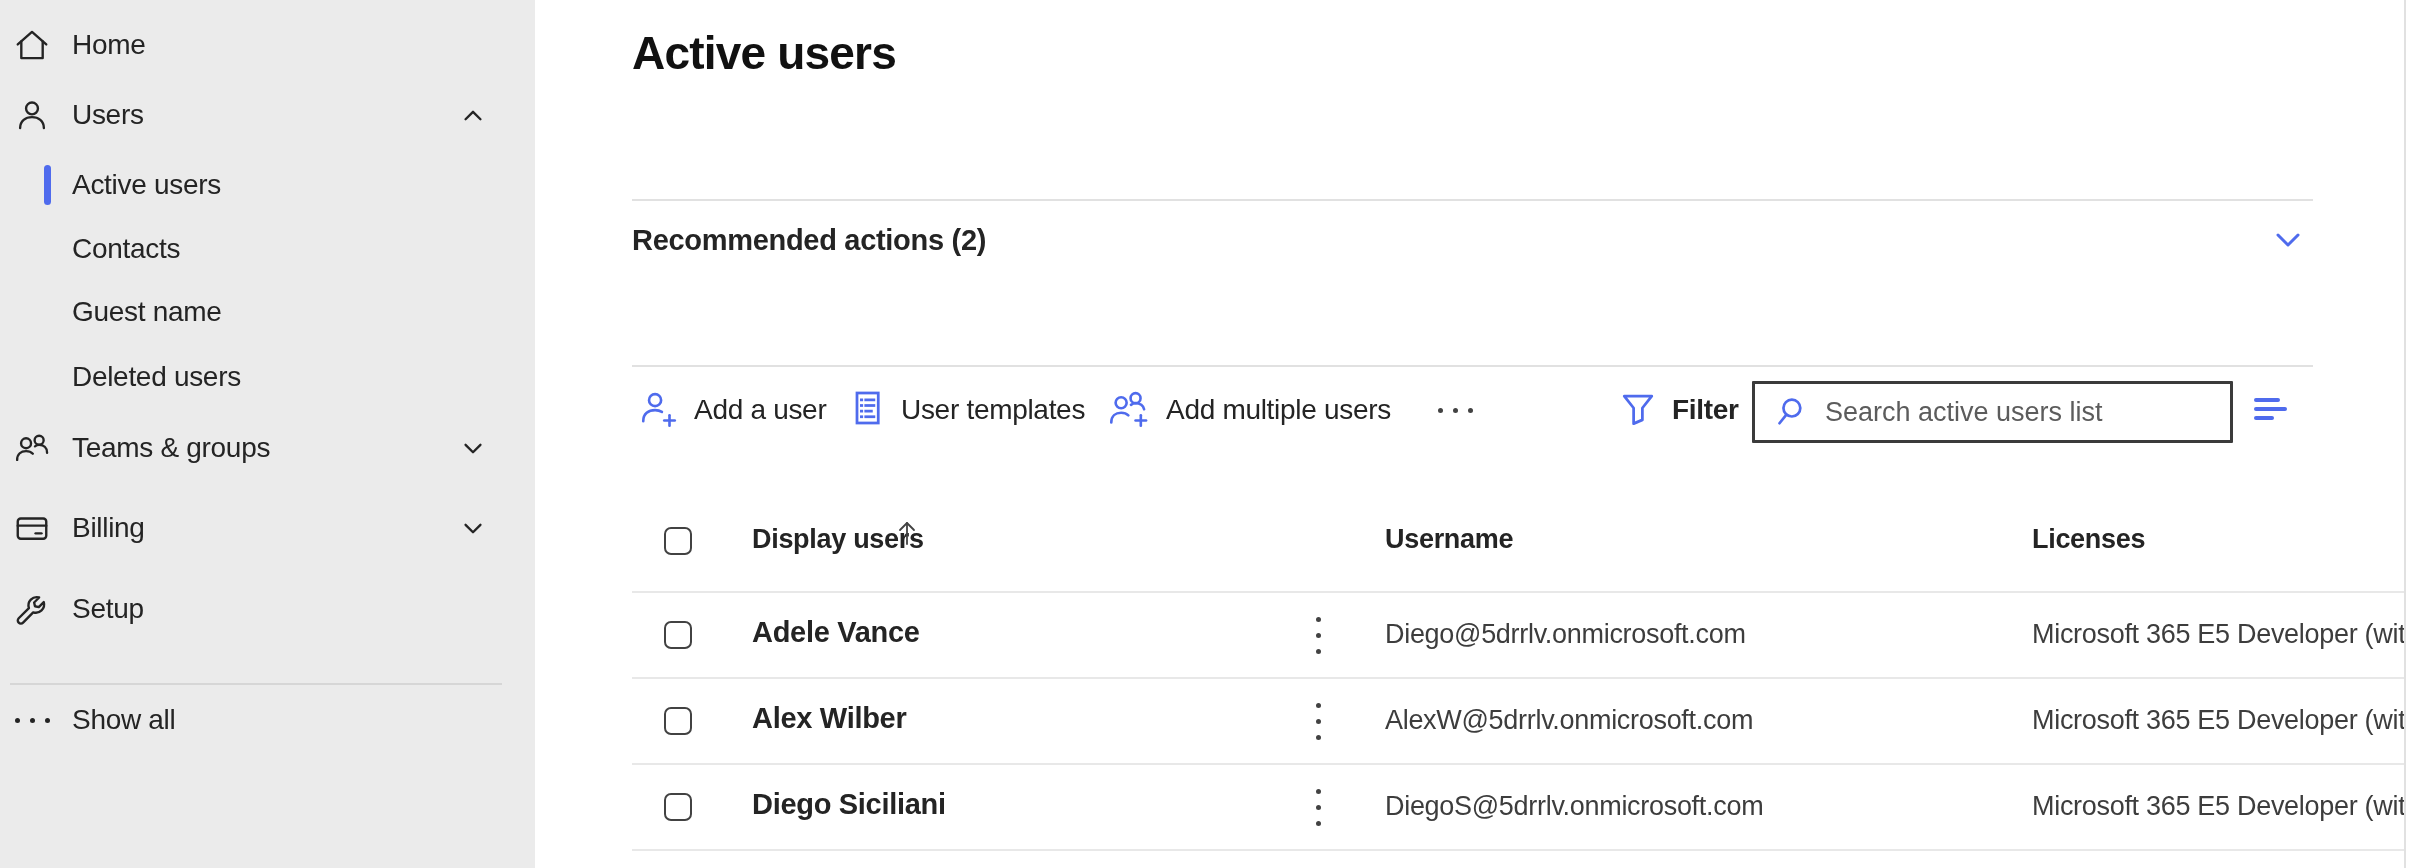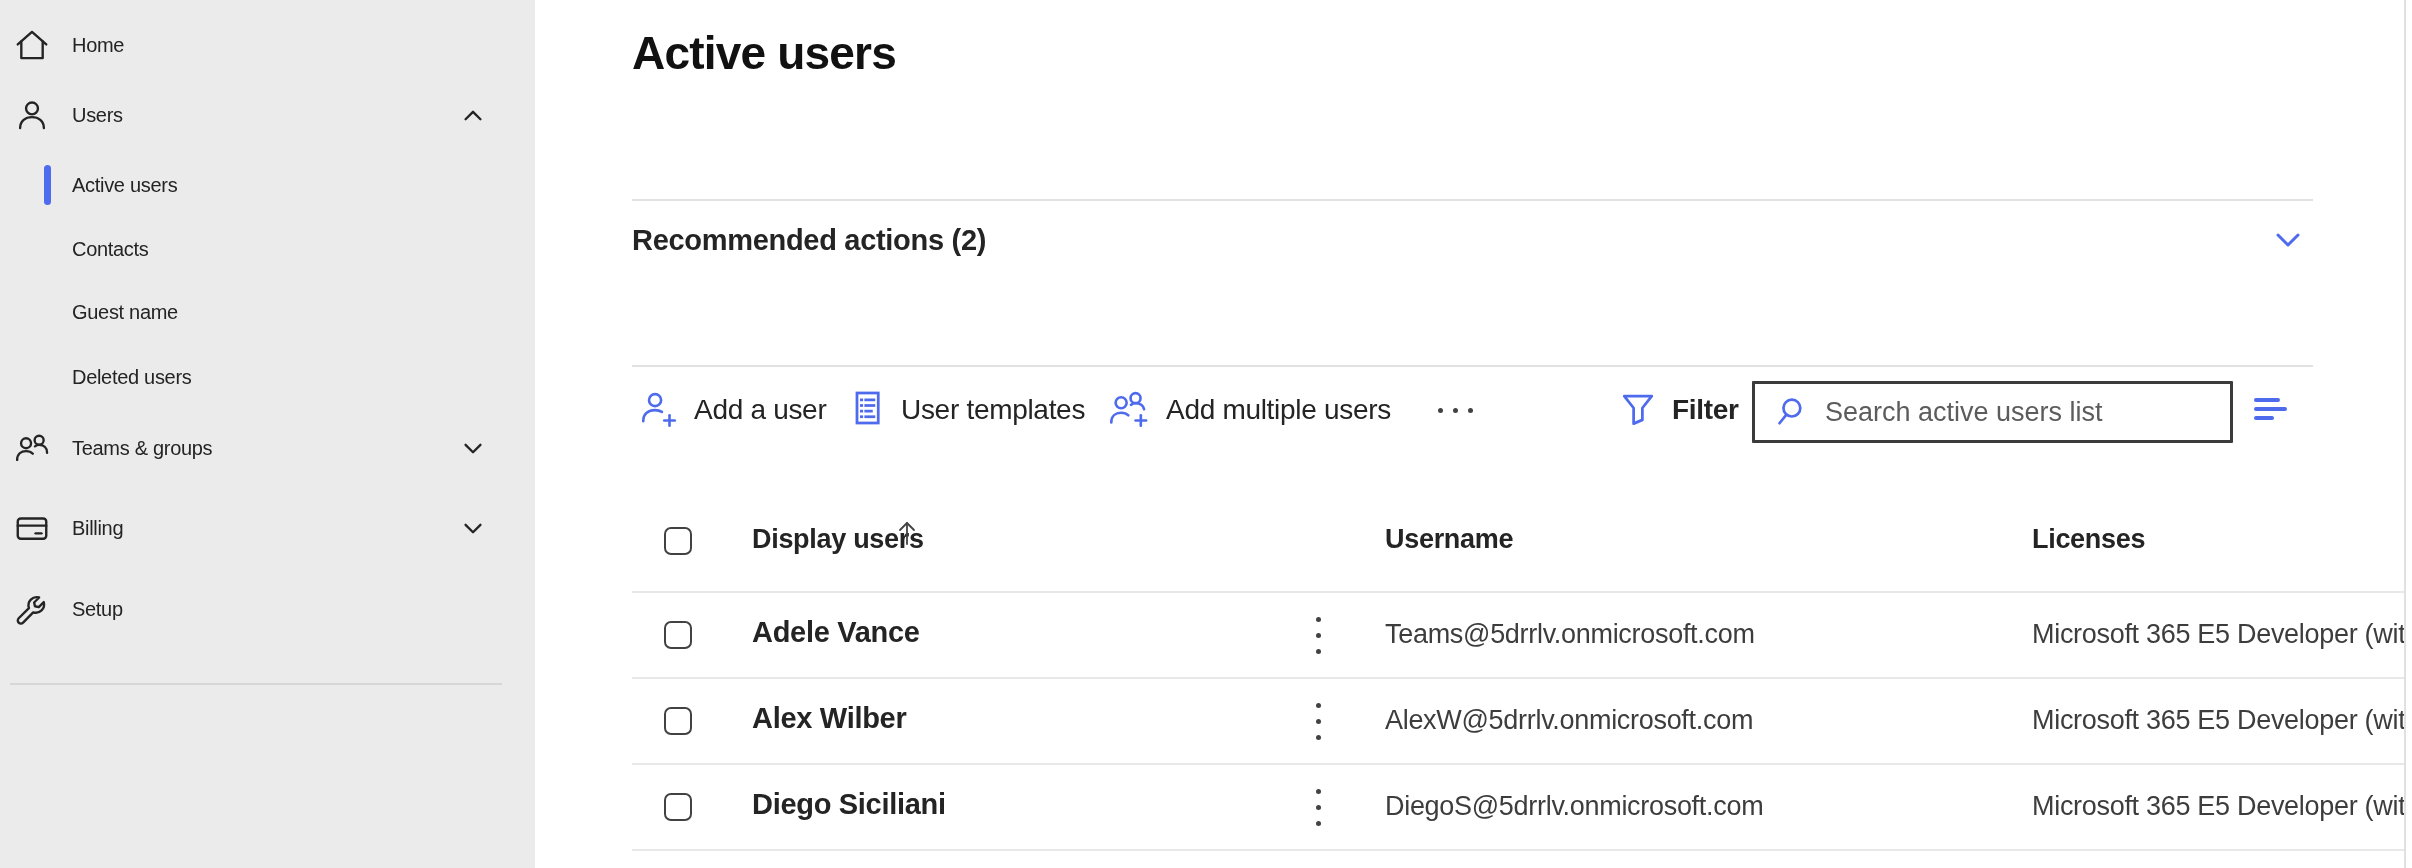--- a/index.html
+++ b/index.html
@@ -8,21 +8,21 @@
   }
   *{margin:0;padding:0;box-sizing:border-box;}
   html,body{width:2412px;height:868px;overflow:hidden;background:#fff;
     font-family:"Liberation Sans", sans-serif;color:var(--text);}
   #app{position:relative;width:2412px;height:868px;}
 
   
   .sidebar{position:absolute;left:0;top:0;width:535px;height:868px;background:var(--sidebar);}
   .nav-item{position:absolute;left:0;width:535px;height:56px;display:flex;align-items:center;cursor:pointer;}
   .nav-item .icon{position:absolute;left:12px;width:40px;height:40px;display:flex;align-items:center;justify-content:center;}
-  .nav-item .label{position:absolute;left:72px;font-size:20px;letter-spacing:-.3px;}
+  .nav-item .label{position:absolute;left:72px;font-size:28px;letter-spacing:-.3px;}
   .nav-item .chev{position:absolute;left:456px;width:34px;height:34px;}
   .sel-bar{position:absolute;left:44px;width:7px;height:40px;border-radius:4px;background:var(--accent);}
   .side-divider{position:absolute;left:10px;top:683px;width:492px;height:1.5px;background:#d6d6d6;}
   .dots-h{display:flex;gap:10px;align-items:center;}
   .dots-h i{width:5px;height:5px;border-radius:50%;background:var(--text);display:block;}
 
   
   .page-title{position:absolute;left:632px;top:26px;font-size:46px;font-weight:700;
     letter-spacing:-.8px;color:#111;}
   .hline{position:absolute;height:2px;background:var(--divider);}
@@ -145,20 +145,30 @@
       <span class="icon">
         <svg width="38" height="38" viewBox="0 0 32 32" fill="none" stroke="#242424" stroke-width="2" stroke-linecap="round" stroke-linejoin="round">
           <path d="M8.5 27.5 a2.6 2.6 0 0 1 -3.7 -3.7 l8.6-8.6 a7 7 0 0 1 8.6-8.9 l-4.2 4.2 .7 3.2 3.2 .7 4.2-4.2 a7 7 0 0 1 -8.9 8.6 z"></path>
         </svg>
       </span>
       <span class="label">Setup</span>
     </div>
 
     <div class="side-divider"></div>
 
+    <div class="nav-item" style="top:692px">
+      <span class="icon">
+        <span class="dots-h">
+            <i></i>
+            <i></i>
+            <i></i>
+          </span>
+      </span>
+      <span class="label">Show all</span>
+    </div>
   </nav>
 
   <h1 class="page-title">Active users</h1>
 
   <div class="hline" style="left:632px;top:199px;width:1681px"></div>
 
   <div class="rec-label">Recommended actions (2)</div>
   <span class="rec-chev">
     <svg width="44" height="44" viewBox="0 0 44 44" fill="none" stroke="var(--accent)" stroke-width="3" stroke-linecap="round" stroke-linejoin="round">
       <polyline points="12,17 22,27 32,17"></polyline>
@@ -254,21 +264,21 @@
   <div class="rowline" style="top:591px"></div>
 
   <div class="row" style="top:592px">
     <span class="checkbox" style="left:664px;top:29px"></span>
     <span class="name">Adele Vance</span>
     <span class="kebab">
         <i></i>
         <i></i>
         <i></i>
       </span>
-    <span class="uname">Teams@5drrlv.onmicrosoft.com</span>
+    <span class="uname">Diego@5drrlv.onmicrosoft.com</span>
     <span class="lic">Microsoft 365 E5 Developer (withou</span>
     <div class="rowline" style="top:85px"></div>
   </div>
 
   <div class="row" style="top:678px">
     <span class="checkbox" style="left:664px;top:29px"></span>
     <span class="name">Alex Wilber</span>
     <span class="kebab">
         <i></i>
         <i></i>

